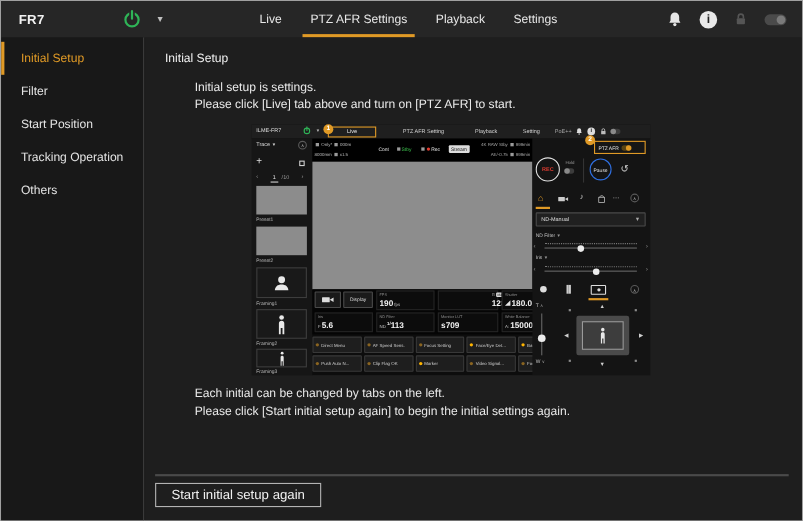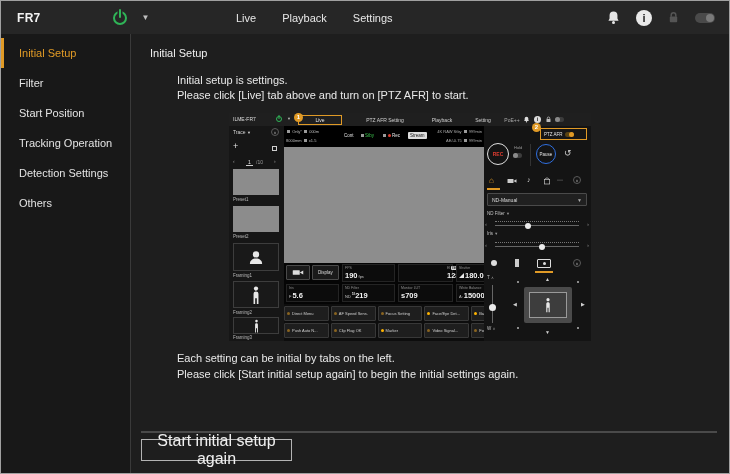--- a/index.html
+++ b/index.html
@@ -40,21 +40,21 @@
                color:#e3e3e3; border-left:3px solid transparent; }
   .side-item.active { color:var(--accent); border-left-color:var(--accent); }
 
   
   #main { position:absolute; left:131px; top:33px; right:0; bottom:0; background:#1e1e1e; }
   .h1 { position:absolute; left:18px; top:13px; font-size:11px; color:#f0f0f0; }
   .intro { position:absolute; left:45px; top:39px; font-size:11px; line-height:15px; color:#e9e9e9; }
   .outro { position:absolute; left:45px; top:316px; font-size:11px; line-height:16px; color:#e9e9e9; }
   .hr { position:absolute; left:9px; right:12px; top:397px; height:2px; background:#4a4a4a; }
   .restart { position:absolute; left:9px; top:405px; width:151px; height:22px;
-             border:1px solid #b3b3b3; background:transparent; color:#f0f0f0; font-size:16px;
+             border:1px solid #b3b3b3; background:transparent; color:#f0f0f0; font-size:12px;
              font-family:"Liberation Sans", sans-serif; display:flex; align-items:center;
              justify-content:center; }
 
   
   #mini { position:absolute; left:97px; top:79px; width:362px; height:228px; background:#0d0d0d;
           font-size:5px; color:#c9c9c9; }
   #mini .abs { position:absolute; }
   .mtop { position:absolute; left:0; top:0; right:0; height:13px; background:#1f1f1f; }
   .mpwr { position:absolute; left:47px; top:3px; width:6px; height:6px;
           border:1px solid var(--green); border-radius:50%; }
@@ -139,20 +139,23 @@
 <div id="frame">
 
   <div id="topbar">
     <div class="brand">FR7</div>
     <div class="power"></div>
     <div class="chev">▼</div>
     <div id="tabs">
       <div class="tab">
           <span>Live</span>
         </div>
+      <div class="tab active">
+          <span>PTZ AFR Settings</span>
+        </div>
       <div class="tab">
           <span>Playback</span>
         </div>
       <div class="tab">
           <span>Settings</span>
         </div>
     </div>
     <div id="topbar-right">
       <svg class="belsvg" width="15" height="15" viewBox="0 0 16 16">
           <path d="M8 1.5a4.2 4.2 0 0 0-4.2 4.2v3.4L2.6 11.4h10.8l-1.2-2.3V5.7A4.2 4.2 0 0 0 8 1.5z" fill="#e6e6e6"></path>
@@ -165,21 +168,20 @@
         </svg>
       <div class="toggle"></div>
     </div>
   </div>
 
   <div id="sidebar">
     <div class="side-item active">Initial Setup</div>
     <div class="side-item">Filter</div>
     <div class="side-item">Start Position</div>
     <div class="side-item">Tracking Operation</div>
-    <div class="side-item">Detection Settings</div>
     <div class="side-item">Others</div>
   </div>
 
   <div id="main">
     <div class="h1">Initial Setup</div>
     <div class="intro">
       <div>Initial setup is settings.</div>
       <div>Please click [Live] tab above and turn on [PTZ AFR] to start.</div>
     </div>
 
@@ -282,21 +284,21 @@
         <div class="pcell" style="left:172px;top:1px;width:58px;">
           <div class="plabel">Shutter</div>
           <div class="pval"><span class="tri"></span><span>180.0</span></div>
         </div>
         <div class="pcell" style="left:2px;top:21px;width:53px;">
           <div class="plabel">Iris</div>
           <div class="pval"><span class="ppre">F</span><span>5.6</span></div>
         </div>
         <div class="pcell" style="left:58px;top:21px;width:53px;">
           <div class="plabel">ND Filter</div>
-          <div class="pval"><span class="ppre">ND</span><span class="frac">1/</span><span>219</span></div>
+          <div class="pval"><span class="ppre">ND</span><span class="frac">1/</span><span>113</span></div>
         </div>
         <div class="pcell" style="left:114px;top:21px;width:55px;">
           <div class="plabel">Monitor LUT</div>
           <div class="pval">s709</div>
         </div>
         <div class="pcell" style="left:172px;top:21px;width:58px;">
           <div class="plabel">White Balance</div>
           <div class="pval"><span class="ppre">A:</span><span>15000K</span><span class="psuf">T±99</span></div>
         </div>
       </div>
@@ -416,20 +418,20 @@
         <div style="position:absolute;left:5px;top:5px;width:38px;height:26px;border:1px solid #9a9a9a;background:#3d3d3d;display:flex;align-items:center;justify-content:center;">
           <svg width="8" height="16" viewBox="0 0 12 22">
               <circle cx="6" cy="3" r="2.4" fill="#e8e8e8"></circle>
               <path d="M3.4 22V9.4c0-1.8 1.1-2.7 2.6-2.7s2.6.9 2.6 2.7V22H6.9v-7H5.1v7z" fill="#e8e8e8"></path>
             </svg>
         </div>
       </div>
     </div>
 
     <div class="outro">
-      <div>Each setting can be initial by tabs on the left.</div>
+      <div>Each initial can be changed by tabs on the left.</div>
       <div>Please click [Start initial setup again] to begin the initial settings again.</div>
     </div>
     <div class="hr"></div>
     <button class="restart">Start initial setup again</button>
   </div>
 
 </div>
 
 </body></html>

